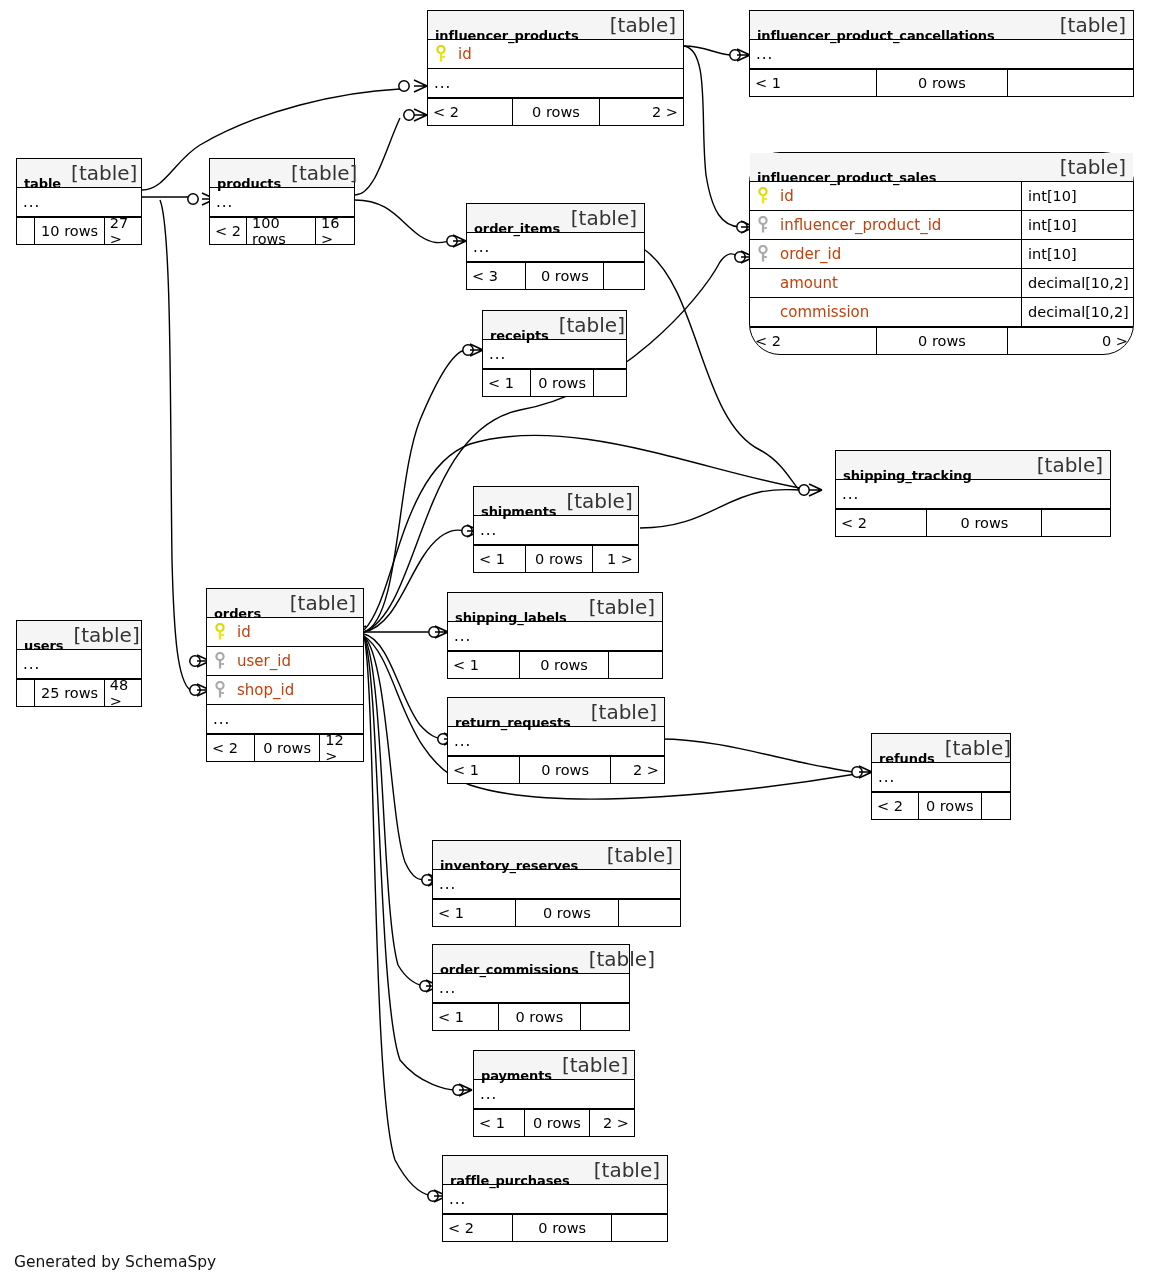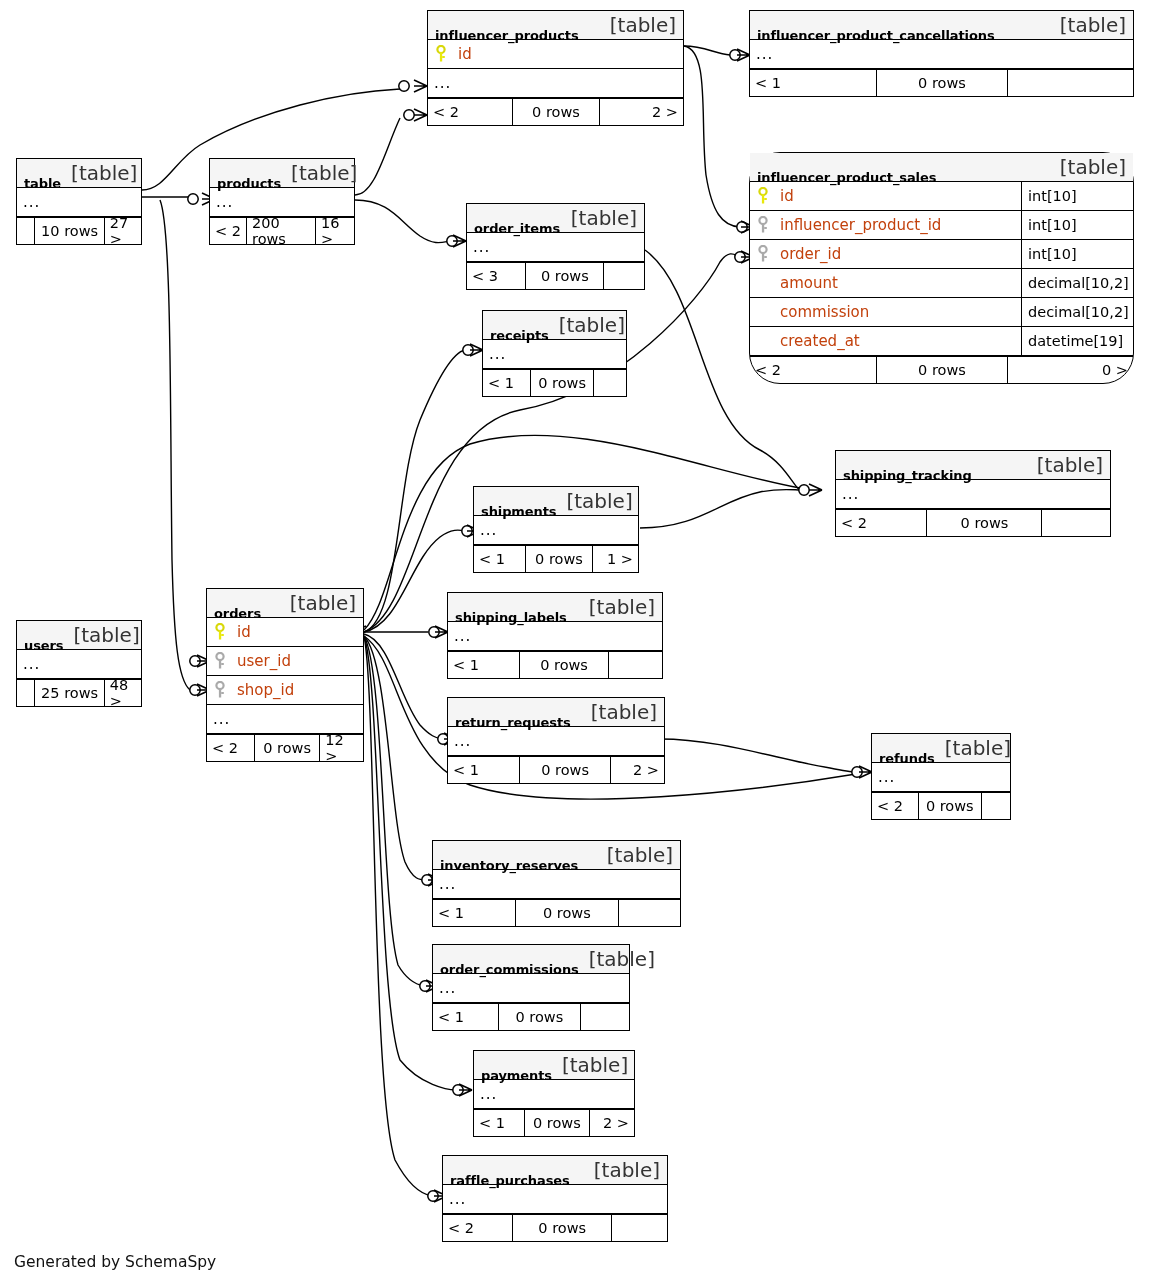--- a/index.html
+++ b/index.html
@@ -212,25 +212,20 @@
     <div class="row">
       <span class="kcell"></span>
       <span class="cname">amount</span>
       <span class="ctype" style="width:112px">decimal[10,2]</span>
     </div>
     <div class="row">
       <span class="kcell"></span>
       <span class="cname">commission</span>
       <span class="ctype" style="width:112px">decimal[10,2]</span>
     </div>
-    <div class="row">
-      <span class="kcell"></span>
-      <span class="cname">created_at</span>
-      <span class="ctype" style="width:112px">datetime[19]</span>
-    </div>
     <div class="foot">
       <div class="fc l" style="width:33%">&lt; 2</div>
       <div class="fc c" style="width:34%">0 rows</div>
       <div class="fc r" style="width:33%">0 &gt;</div>
     </div>
   </div>
 
   <div class="tbl" style="left:16px;top:158px;width:126px;">
     <div class="hdr">
       <span class="tname">table</span>
@@ -249,21 +244,21 @@
   <div class="tbl" style="left:209px;top:158px;width:146px;">
     <div class="hdr">
       <span class="tname">products</span>
       <span class="ttag">[table]</span>
     </div>
     <div class="row ellipsis">
         <span>...</span>
       </div>
     <div class="foot">
       <div class="fc l" style="width:25%">&lt; 2</div>
-      <div class="fc c" style="width:48%">200 rows</div>
+      <div class="fc c" style="width:48%">100 rows</div>
       <div class="fc r" style="width:27%">16 &gt;</div>
     </div>
   </div>
 
   <div class="tbl" style="left:466px;top:203px;width:179px;">
     <div class="hdr">
       <span class="tname">order_items</span>
       <span class="ttag">[table]</span>
     </div>
     <div class="row ellipsis">

